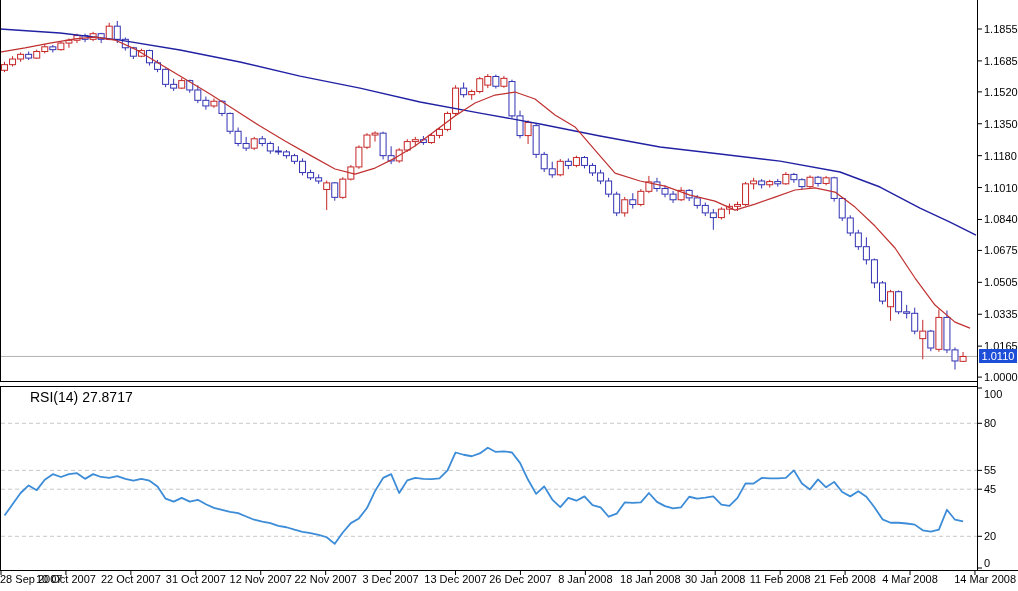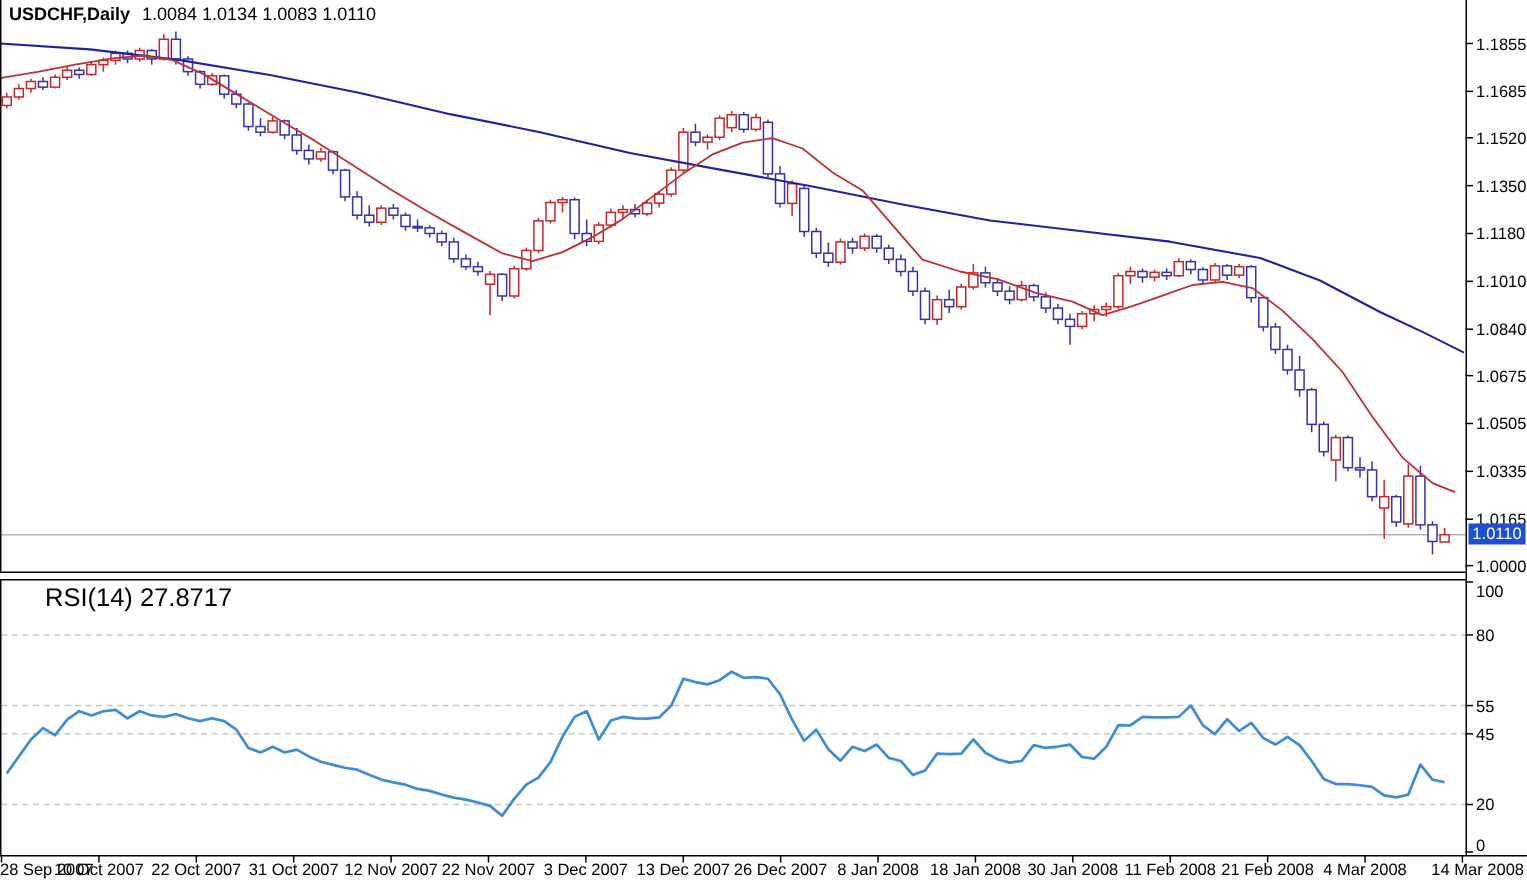--- a/index.html
+++ b/index.html
@@ -3,21 +3,21 @@
 <meta charset="utf-8">
 <style>
   html,body{margin:0;padding:0;background:#fff;}
   #chart-window{position:relative;width:1018px;height:591px;background:#fff;overflow:hidden;
     font-family:"Liberation Sans",sans-serif;}
   #chart-svg{position:absolute;left:0;top:0;}
   #chart-svg text{font-family:"Liberation Sans",sans-serif;font-size:11px;fill:#000;}
   #symbol-header{position:absolute;left:6px;top:2px;font-size:12px;color:#000;white-space:nowrap;}
   #symbol-header .sym{font-weight:bold;}
   #symbol-header .vals{font-weight:normal;margin-left:8px;}
-  #rsi-header{position:absolute;left:8px;top:389px;font-size:17px;color:#000;white-space:nowrap;padding-left:22px;}
+  #rsi-header{position:absolute;left:8px;top:389px;font-size:14px;color:#000;white-space:nowrap;padding-left:22px;}
   #price-tag{position:absolute;left:979px;top:350px;width:38px;height:14px;background:#000;color:#fff;
     font-size:11px;line-height:14px;text-align:center;}
 </style>
 </head>
 <body>
 
 <div id="chart-window">
   <svg id="chart-svg" width="1018" height="591">
       <g>
         <line x1="0" y1="356.45795148248" x2="977" y2="356.45795148248" stroke="#B4B4B4" stroke-width="1"></line>
@@ -583,21 +583,18 @@
         <line x1="780.1600000000001" y1="570" x2="780.1600000000001" y2="575" stroke="#000000"></line>
         <text x="780.1600000000001" y="583" text-anchor="middle">11 Feb 2008</text>
         <line x1="845.0900000000001" y1="570" x2="845.0900000000001" y2="575" stroke="#000000"></line>
         <text x="845.0900000000001" y="583" text-anchor="middle">21 Feb 2008</text>
         <line x1="910.0200000000001" y1="570" x2="910.0200000000001" y2="575" stroke="#000000"></line>
         <text x="910.0200000000001" y="583" text-anchor="middle">4 Mar 2008</text>
         <line x1="974.95" y1="570" x2="974.95" y2="575" stroke="#000000"></line>
         <text x="1016" y="583" text-anchor="end">14 Mar 2008</text>
       </g>
     </svg>
-  <div id="symbol-header">
-    <span class="sym">USDCHF,Daily</span><span class="vals">1.0084 1.0134 1.0083 1.0110</span>
-  </div>
   <div id="rsi-header">
     <span>RSI(14)</span>
     <span>27.8717</span>
   </div>
   <div id="price-tag" style="top: 349px; background: #1d4ed8; color: rgb(255, 255, 255);">1.0110</div>
 </div>
 
 </body></html>

